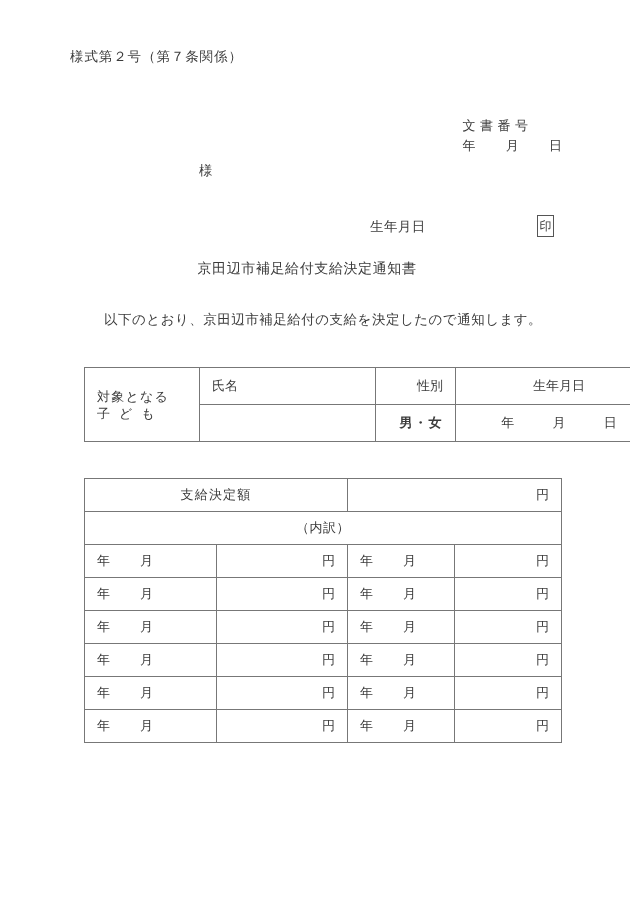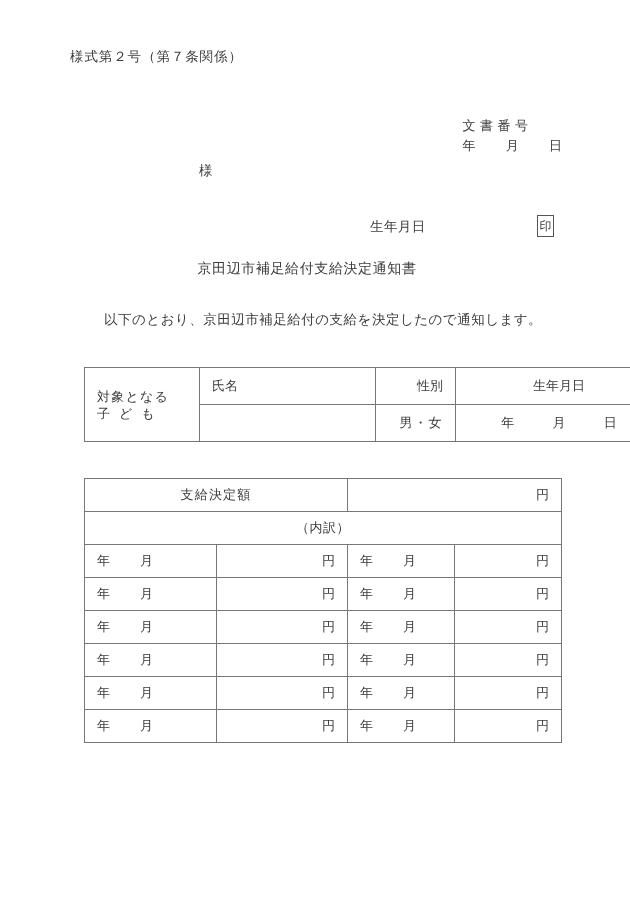--- a/index.html
+++ b/index.html
@@ -139,21 +139,21 @@
   }
   #child-table td { height: 36px; }
   .c-label  { width: 90px;  text-align: left;   line-height: 17px; padding: 0 10px; }
   .c-name   { width: 151px; }
   .c-sex    { width: 55px;  text-align: right; }
   .c-birth  { width: 182px; text-align: center; }
 
   .c-label .lbl-line1 { display: block; letter-spacing: 1.2px; }
   .c-label .lbl-line2 { display: block; letter-spacing: 9px; }
 
-  .sex-value { letter-spacing: 1.5px; }
+  .sex-value { letter-spacing: 1.5px; font-weight: bold; }
   .ymd span.unit { display: inline-block; }
   .ymd span.sp   { display: inline-block; width: 30px; }
 
   
   #payment-table {
     left: 84px;
     top: 478px;
     width: 478px;
   }
   #payment-table td { height: 32px; }

